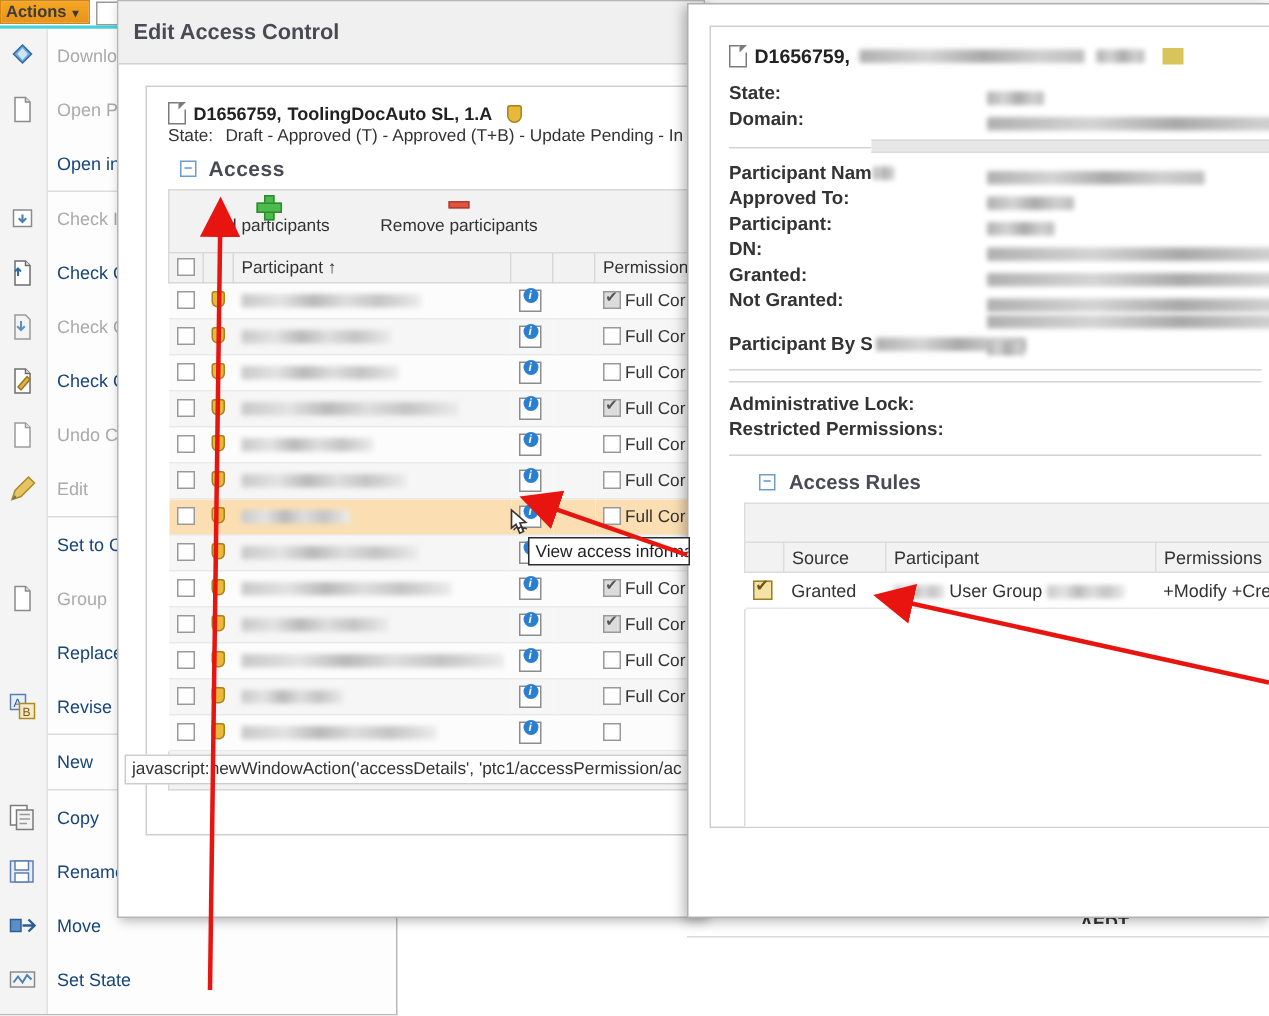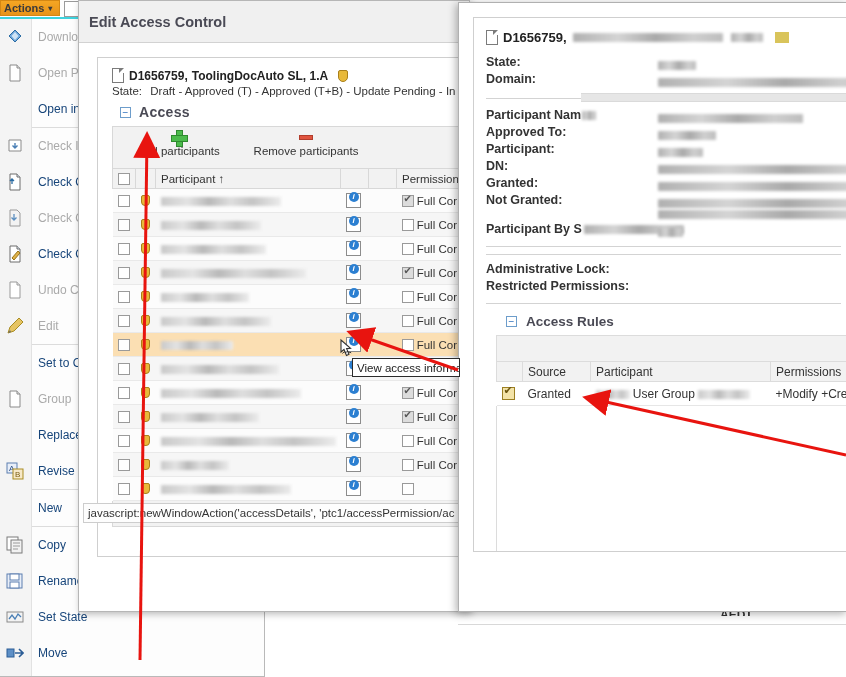--- a/index.html
+++ b/index.html
@@ -371,31 +371,31 @@
         <div class="ctx-item">
           <span class="ic"><svg width="18" height="18" viewBox="0 0 18 18">
               <rect x="1" y="2" width="15" height="14" fill="#e8eef8" stroke="#5d7fb0"></rect>
               <rect x="4" y="2" width="9" height="6" fill="#ffffff" stroke="#5d7fb0"></rect>
               <rect x="4" y="10" width="9" height="6" fill="#ffffff" stroke="#5d7fb0"></rect>
             </svg></span>
           <span>Rename</span>
         </div>
         <div class="ctx-item">
           <span class="ic"><svg width="18" height="18" viewBox="0 0 18 18">
+              <rect x="1" y="5" width="7" height="8" fill="#5d8fc6" stroke="#2b5d96"></rect>
+              <path d="M9,9 L17,9 M13,5 L17,9 L13,13" stroke="#2b5d96" stroke-width="1.6" fill="none"></path>
+            </svg></span>
+          <span>Move</span>
+        </div>
+        <div class="ctx-item">
+          <span class="ic"><svg width="18" height="18" viewBox="0 0 18 18">
               <rect x="1" y="4" width="16" height="10" fill="#f3f3f3" stroke="#8a8a8a"></rect>
               <path d="M3,11 L6,7 L9,11 L12,6 L15,9" stroke="#4a7fb5" stroke-width="1.3" fill="none"></path>
             </svg></span>
           <span>Set State</span>
-        </div>
-        <div class="ctx-item">
-          <span class="ic"><svg width="18" height="18" viewBox="0 0 18 18">
-              <rect x="1" y="5" width="7" height="8" fill="#5d8fc6" stroke="#2b5d96"></rect>
-              <path d="M9,9 L17,9 M13,5 L17,9 L13,13" stroke="#2b5d96" stroke-width="1.6" fill="none"></path>
-            </svg></span>
-          <span>Move</span>
         </div>
         <div class="ctx-item"></div>
       </div>
 </div>
 
 <div class="eac">
   <div class="eac-titlebar">
     <span class="eac-title">Edit Access Control</span>
   </div>
   <div class="eac-body">

